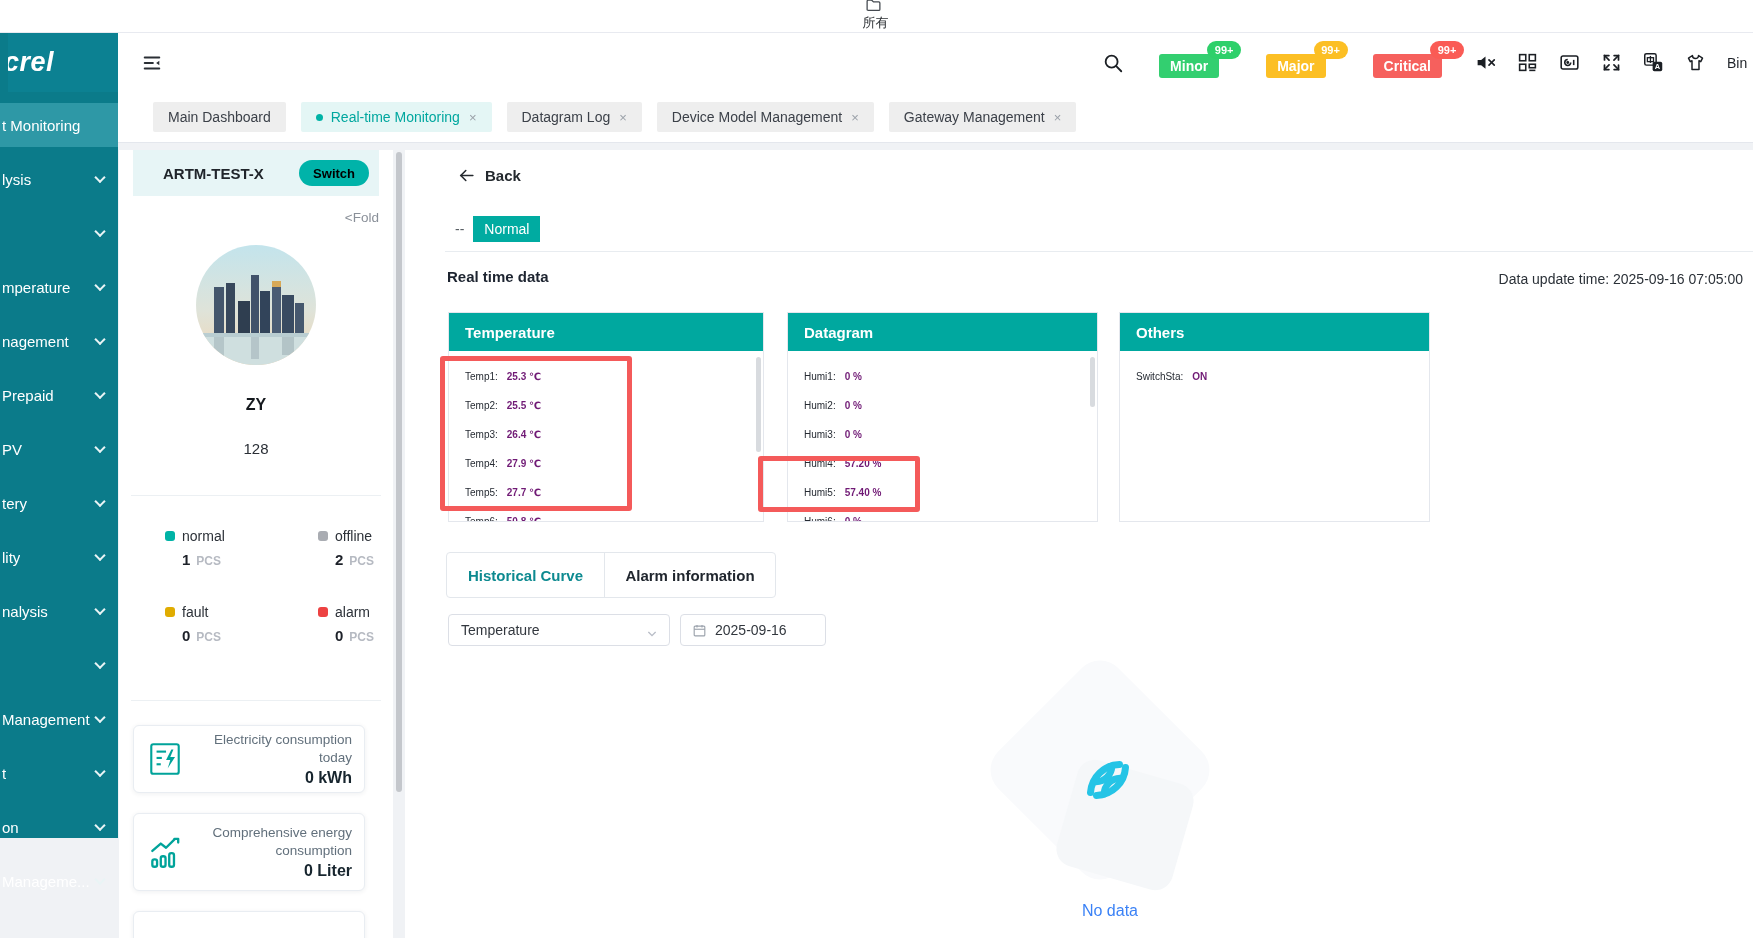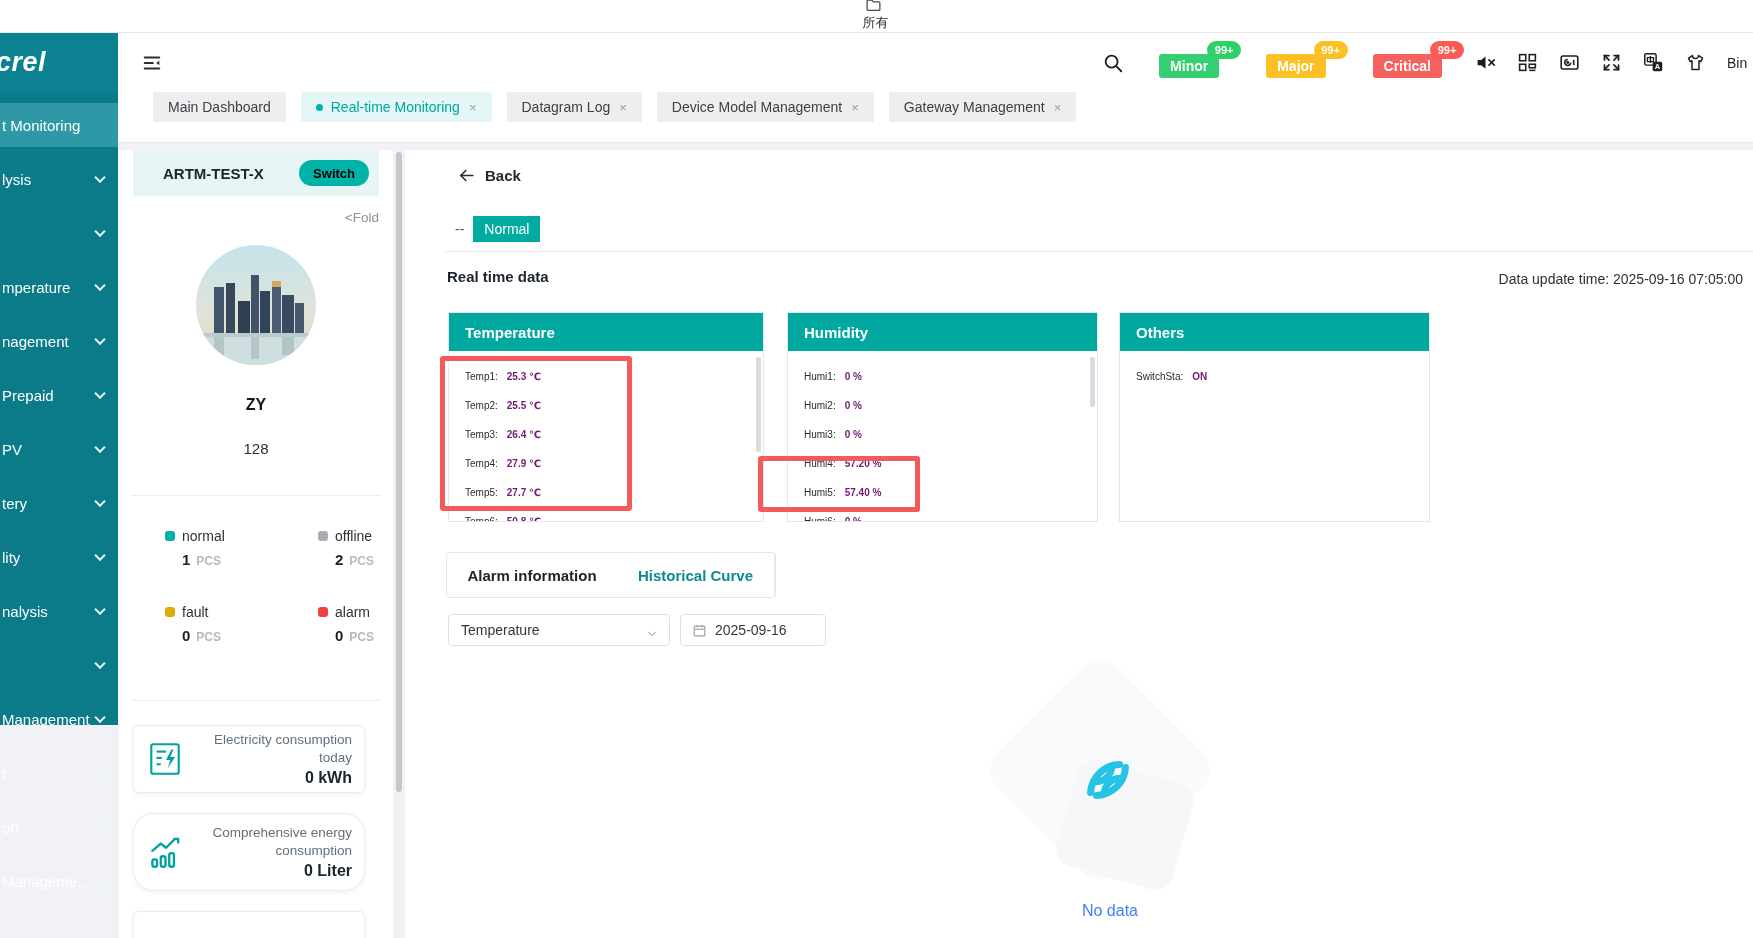--- a/index.html
+++ b/index.html
@@ -8,21 +8,21 @@
   .screen { position:relative; width:1753px; height:938px; background:#f0f2f5; overflow:hidden; }
 
   
   .bm-strip { position:absolute; left:0; top:0; width:1753px; height:33px; background:#fff;
     border-bottom:1px solid #e8eaf0; display:flex; align-items:center; justify-content:flex-end;flex-direction:column; }
   .bm-divider { width:1px; height:18px; background:#c9daf3; margin-right:12px; }
   .bm-folder { width:17px; height:17px; margin-right:7px; }
   .bm-label { font-size:13px; color:#2b2f33; margin-right:2px; white-space:nowrap; }
 
   
-  .sidebar { position:absolute; left:0; top:33px; width:118px; height:692px; background:#0b7b8a; }
+  .sidebar { position:absolute; left:0; top:33px; width:118px; height:805px; background:#0b7b8a;padding-left:8px; }
   .logo-area { height:59px; background:#0c8192; display:flex; align-items:center; overflow:hidden; }
   .logo-text { color:#fff; font-style:italic; font-weight:800; font-size:27px; margin-left:-4px; letter-spacing:0.5px; }
   .side-items { position:absolute; top:70px; left:0; right:0; }
   .side-item { height:44px; margin-bottom:10px; display:flex; align-items:center; color:#fff;
     font-size:15px; padding-left:2px; position:relative; cursor:pointer; white-space:nowrap; overflow:hidden; }
   .side-item.active { background:#2e98a6; }
   .side-item .chev { position:absolute; right:14px; top:50%; width:8px; height:8px;
     border-left:2px solid #e9f4f5; border-bottom:2px solid #e9f4f5; transform:translateY(-70%) rotate(-45deg); }
   .side-label { overflow:hidden; text-overflow:ellipsis; max-width:92px; }
 
@@ -41,21 +41,21 @@
   .alarm-minor { background:#33cf70; margin-left:14px; }
   .alarm-minor .cnt { background:#2ed06a; }
   .alarm-major { background:#fcbf24; margin-left:26px; }
   .alarm-major .cnt { background:#fcbf24; }
   .alarm-critical { background:#f6605d; margin-left:26px; margin-right:12px; }
   .alarm-critical .cnt { background:#fa5b55; }
   .user-label { font-size:14px; color:#1f2329; white-space:nowrap; width:26px; overflow:hidden; }
 
   
   .tab-row { position:absolute; left:118px; top:92px; width:1635px; height:51px; background:#fff;
-    border-bottom:1px solid #e4e7ed; display:flex; padding-left:35px; gap:15px; }
+    border-bottom:1px solid #e4e7ed; display:flex; align-items:center; padding-left:35px; gap:15px; }
   .tab-chip { height:30px; background:#eeeeee; border-radius:2px; display:flex; align-items:center;
     padding:0 15px; font-size:14px; color:#3c4149; cursor:pointer; white-space:nowrap; }
   .tab-chip.active { background:#e4f6f5; color:#00a79f; }
   .tab-dot { width:7px; height:7px; border-radius:50%; background:#00b3a6; margin-right:8px; }
   .tab-close { margin-left:9px; color:#9aa0a8; font-size:13px; line-height:1; cursor:pointer; }
   .tab-close::before { content:"\00d7"; }
 
   
   .left-panel { position:absolute; left:119px; top:150px; width:274px; height:788px; background:#fff; overflow:hidden; }
   .dev-band { position:absolute; left:14px; right:14px; top:0; height:46px; background:#e7f5f6;
@@ -404,21 +404,21 @@
             <line x1="10" y1="23" x2="14" y2="23"></line>
             <path d="M24 9l-5 10h4l-2.5 8 7-11h-4.5l3-7z" fill="#00a39a" stroke="none"></path>
           </svg>
       </span>
       <div class="metric-txt">
         <div class="metric-label">Electricity consumption today</div>
         <div class="metric-value">0 kWh</div>
       </div>
     </div>
 
-    <div class="metric-card" style="top:663px; height:78px;border-radius:21px;">
+    <div class="metric-card" style="top:663px; height:78px;">
       <span class="metric-icon">
         <svg viewBox="0 0 36 36" fill="none" stroke="#00a39a" stroke-width="2.2" stroke-linecap="round" stroke-linejoin="round">
             <rect x="6" y="25" width="4.5" height="7" rx="2"></rect>
             <rect x="14" y="22" width="4.5" height="10" rx="2"></rect>
             <rect x="22" y="19" width="4.5" height="13" rx="2"></rect>
             <path d="M6 17l8-7 5 4 8-8"></path>
             <path d="M27 5.5h3.5V9"></path>
           </svg>
       </span>
       <div class="metric-txt">
@@ -484,21 +484,21 @@
           </div>
         <div class="rt-row">
             <span class="rt-label">Temp6:</span>
             <span class="rt-value">50.8 ℃</span>
           </div>
       </div>
       <div class="card-thumb thumb-t"></div>
     </div>
 
     <div class="rt-card rt-card-1">
-      <div class="rt-head">Humidity</div>
+      <div class="rt-head">Datagram</div>
       <div class="rt-body">
         <div class="rt-row">
             <span class="rt-label">Humi1:</span>
             <span class="rt-value">0 %</span>
           </div>
         <div class="rt-row">
             <span class="rt-label">Humi2:</span>
             <span class="rt-value">0 %</span>
           </div>
         <div class="rt-row">
@@ -525,22 +525,22 @@
       <div class="rt-head">Others</div>
       <div class="rt-body">
         <div class="rt-row">
             <span class="rt-label">SwitchSta:</span>
             <span class="rt-value">ON</span>
           </div>
       </div>
     </div>
 
     <div class="hist-tabs">
+      <div class="hist-tab hist-tab-0">Historical Curve</div>
       <div class="hist-tab hist-tab-1">Alarm information</div>
-      <div class="hist-tab hist-tab-0">Historical Curve</div>
     </div>
 
     <div class="select-box">
       <span class="select-text">Temperature</span>
       <span class="select-chev">
         <svg viewBox="0 0 12 12" fill="none" stroke="#b9bec7" stroke-width="1.6" stroke-linecap="round">
             <path d="M2 4l4 4 4-4"></path>
           </svg>
       </span>
     </div>

